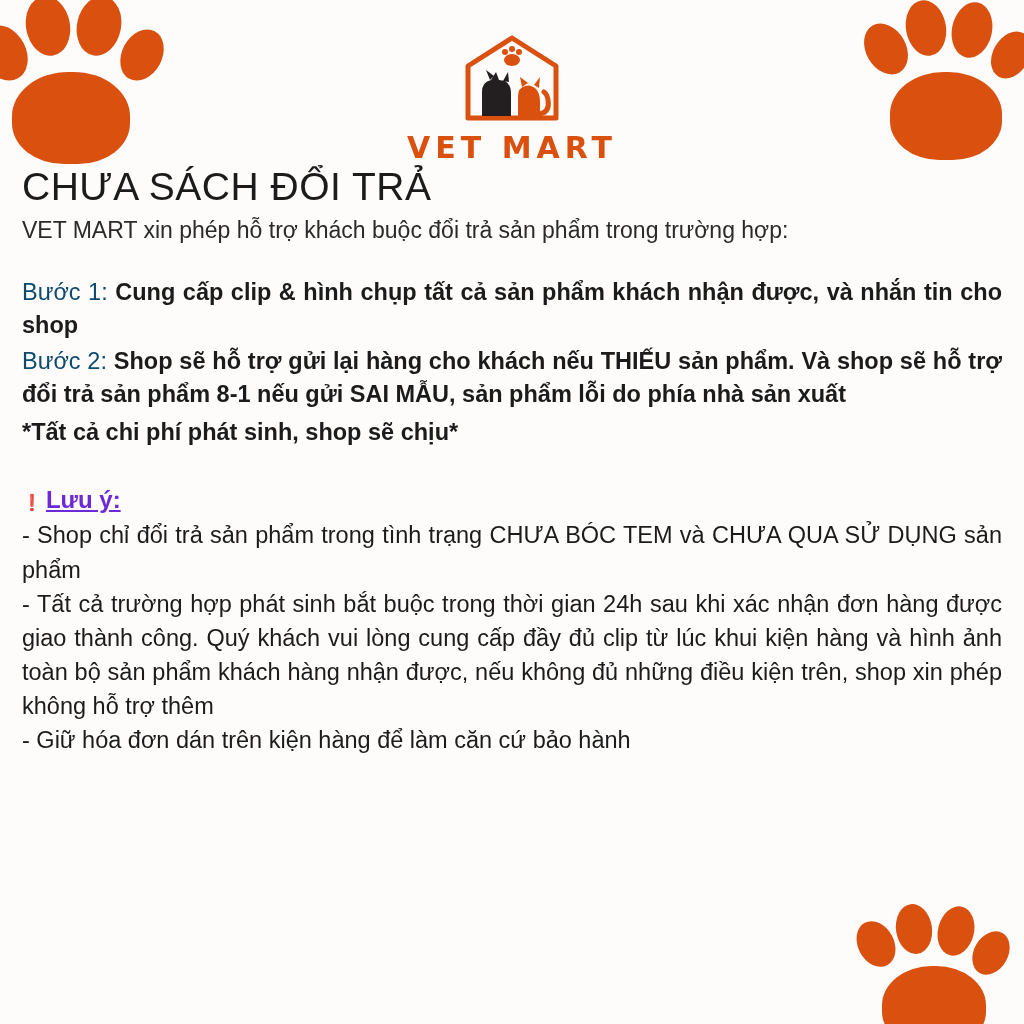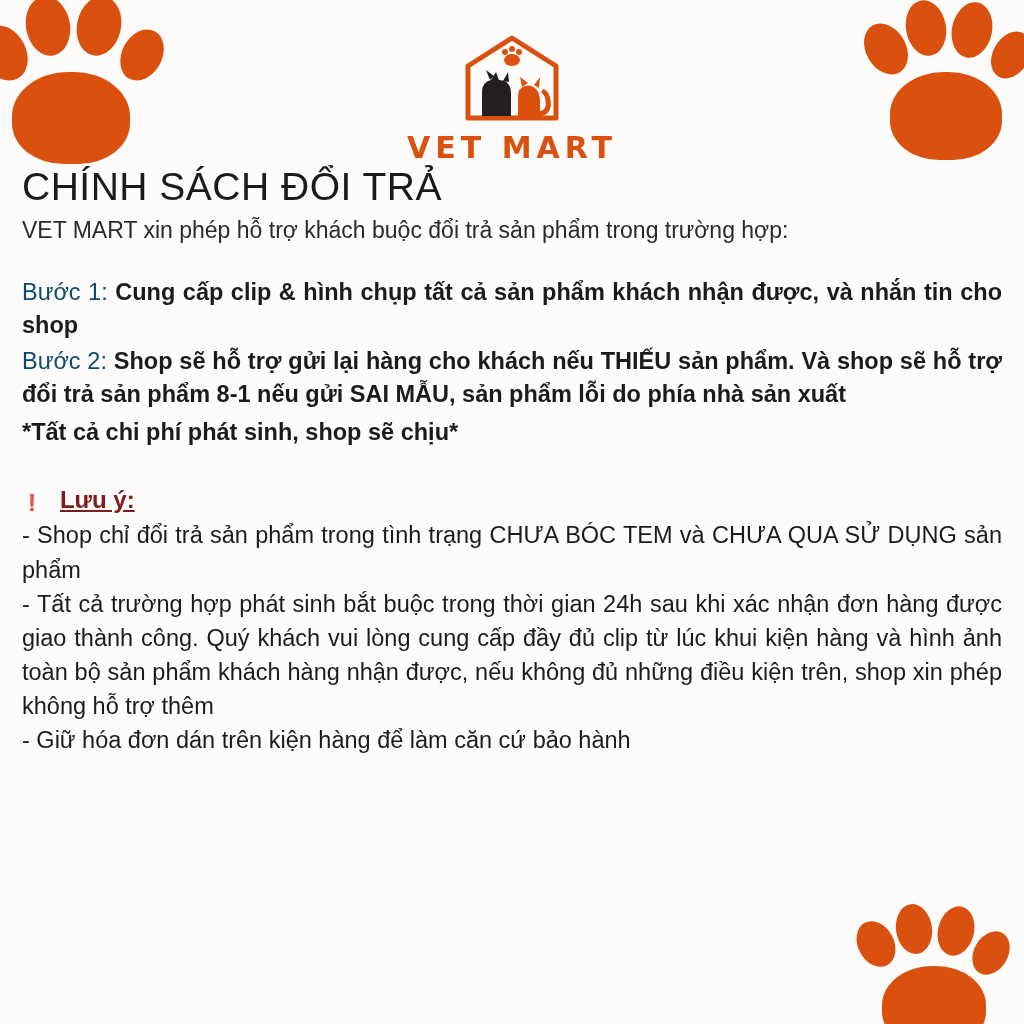--- a/index.html
+++ b/index.html
@@ -120,25 +120,24 @@
     margin: 8px 0 0 0;
   }
 
   .warning {
     margin-top: 40px;
   }
   .warning-head {
     font-family: "Liberation Sans", sans-serif;
     font-size: 24px;
     font-weight: 700;
-    color: #7f1d1d;
+    color: #6d28d9;
     text-decoration: underline;
     display: inline-block;
     margin-bottom: 4px;
-    margin-left: 14px;
   }
   .warning-bang {
     color: #cc0000;
     font-weight: 700;
     text-decoration: none;
     display: inline-block;
     margin-right: 4px;
   }
   .warn-para {
     font-family: "Liberation Sans", sans-serif;
@@ -196,21 +195,21 @@
       <path d="M70 55 L68 45 L76 51 Z" fill="#d9500f"></path>
       <path d="M82 53 L88 45 L87 56 Z" fill="#d9500f"></path>
       <path d="M88 82 Q98 80 96 68 Q95 62 92 60" fill="none" stroke="#d9500f" stroke-width="5" stroke-linecap="round"></path>
     </svg>
   </span>
   <div class="brand">VET MART</div>
 </div>
 
 <div class="content">
 
-  <h1 class="title">CHÍNH SÁCH ĐỔI TRẢ</h1>
+  <h1 class="title">CHƯA SÁCH ĐỔI TRẢ</h1>
   <p class="lead">VET MART xin phép hỗ trợ khách buộc đổi trả sản phẩm trong trường hợp:</p>
 
   <div class="steps">
 
     <p class="step-para">
       <span class="step-label">Bước 1:</span>
       <span class="step-body">Cung cấp clip &amp; hình chụp tất cả sản phẩm khách nhận được, và nhắn tin cho shop</span>
     </p>
 
     <p class="step-para">

